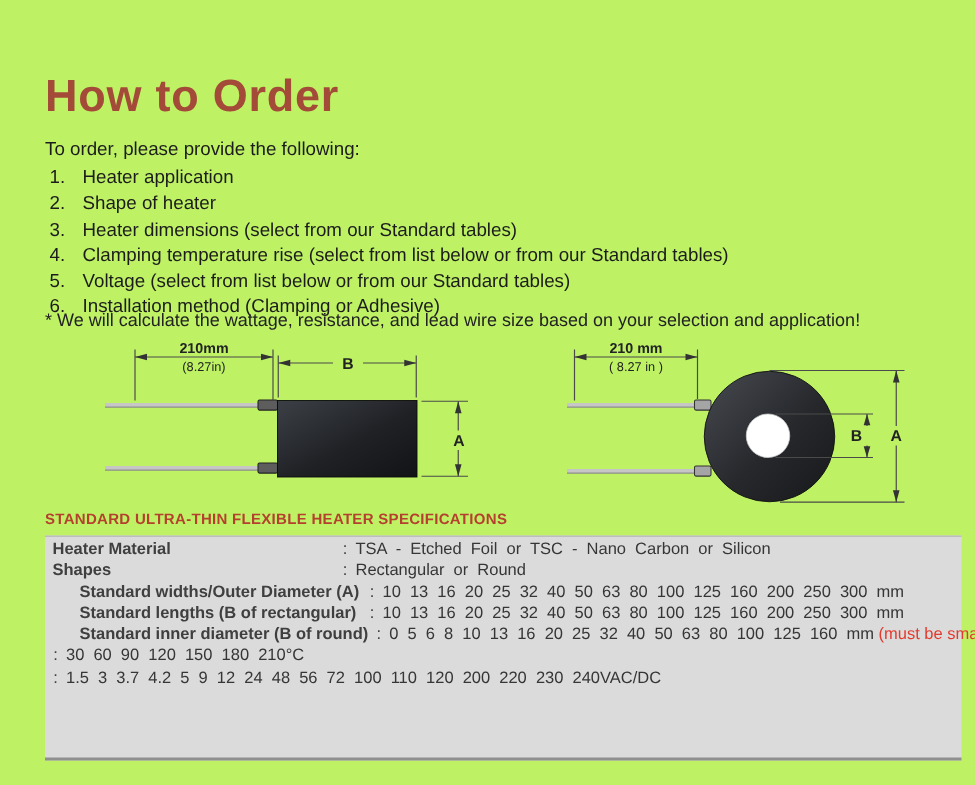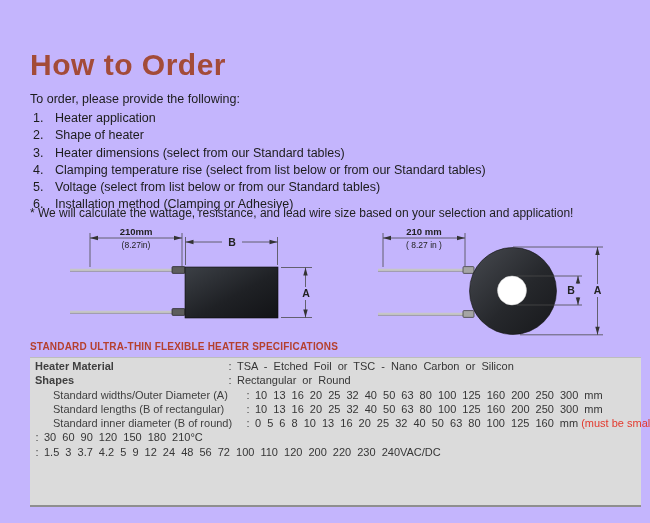--- a/index.html
+++ b/index.html
@@ -1,16 +1,16 @@
 <!DOCTYPE html>
 <html><head>
 <meta charset="utf-8">
 <style>
   html,body{margin:0;padding:0;background:#fff;}
-  #page{position:relative;width:650px;height:523px;background:#c4b5fd;overflow:hidden;
+  #page{position:relative;width:650px;height:523px;background:#bef264;overflow:hidden;
         font-family:"Liberation Sans",sans-serif;color:#1f1f1f;}
   .title{position:absolute;left:30px;top:48px;font-size:30px;font-weight:bold;
          color:#A34B38;letter-spacing:0.5px;}
   .intro{position:absolute;left:30px;top:92px;font-size:12.5px;color:#1c1c1c;}
   .olist{position:absolute;left:33px;top:110px;font-size:12.5px;color:#1c1c1c;}
   .olist .li{display:flex;line-height:17.3px;}
   .olist .num{width:22px;flex:0 0 22px;}
   .footnote{position:absolute;left:30px;top:206px;font-size:12px;color:#222;}
   .diag{position:absolute;top:226px;}
   #diagRect{left:62px;}
@@ -19,21 +19,21 @@
   .dimtxt{font-size:9.5px;font-weight:bold;}
   .dimsub{font-size:8.5px;}
   .dimletter{font-size:10.5px;font-weight:bold;}
   .specs-heading{position:absolute;left:30px;top:341px;font-size:10px;font-weight:bold;
                  color:#B5402E;letter-spacing:0.2px;}
   .spec-table{position:absolute;left:30px;top:357px;width:611px;height:150px;
               background:#DBDBDB;border-top:1px solid #bdbdbd;border-bottom:2px solid #8f8f8f;
               box-sizing:border-box;padding-top:1px;}
   .srow{display:flex;line-height:14.3px;font-size:11px;}
   .srow .lbl{flex:0 0 188px;padding-left:5px;font-weight:bold;color:#3f3f3f;white-space:nowrap;}
-  .srow.sub .lbl{padding-left:23px;font-weight:normal;}
+  .srow.sub .lbl{padding-left:23px;font-weight:bold;}
   .srow .sep{flex:0 0 14px;color:#3f3f3f;text-align:center;}
   .srow .val{flex:1;color:#363636;word-spacing:3px;white-space:nowrap;}
   .srow .note{color:#E33A2E;word-spacing:0;margin-left:3px;}
 </style>
 </head>
 <body>
 
 <div id="page">
 
   <div class="title">How to Order</div>

